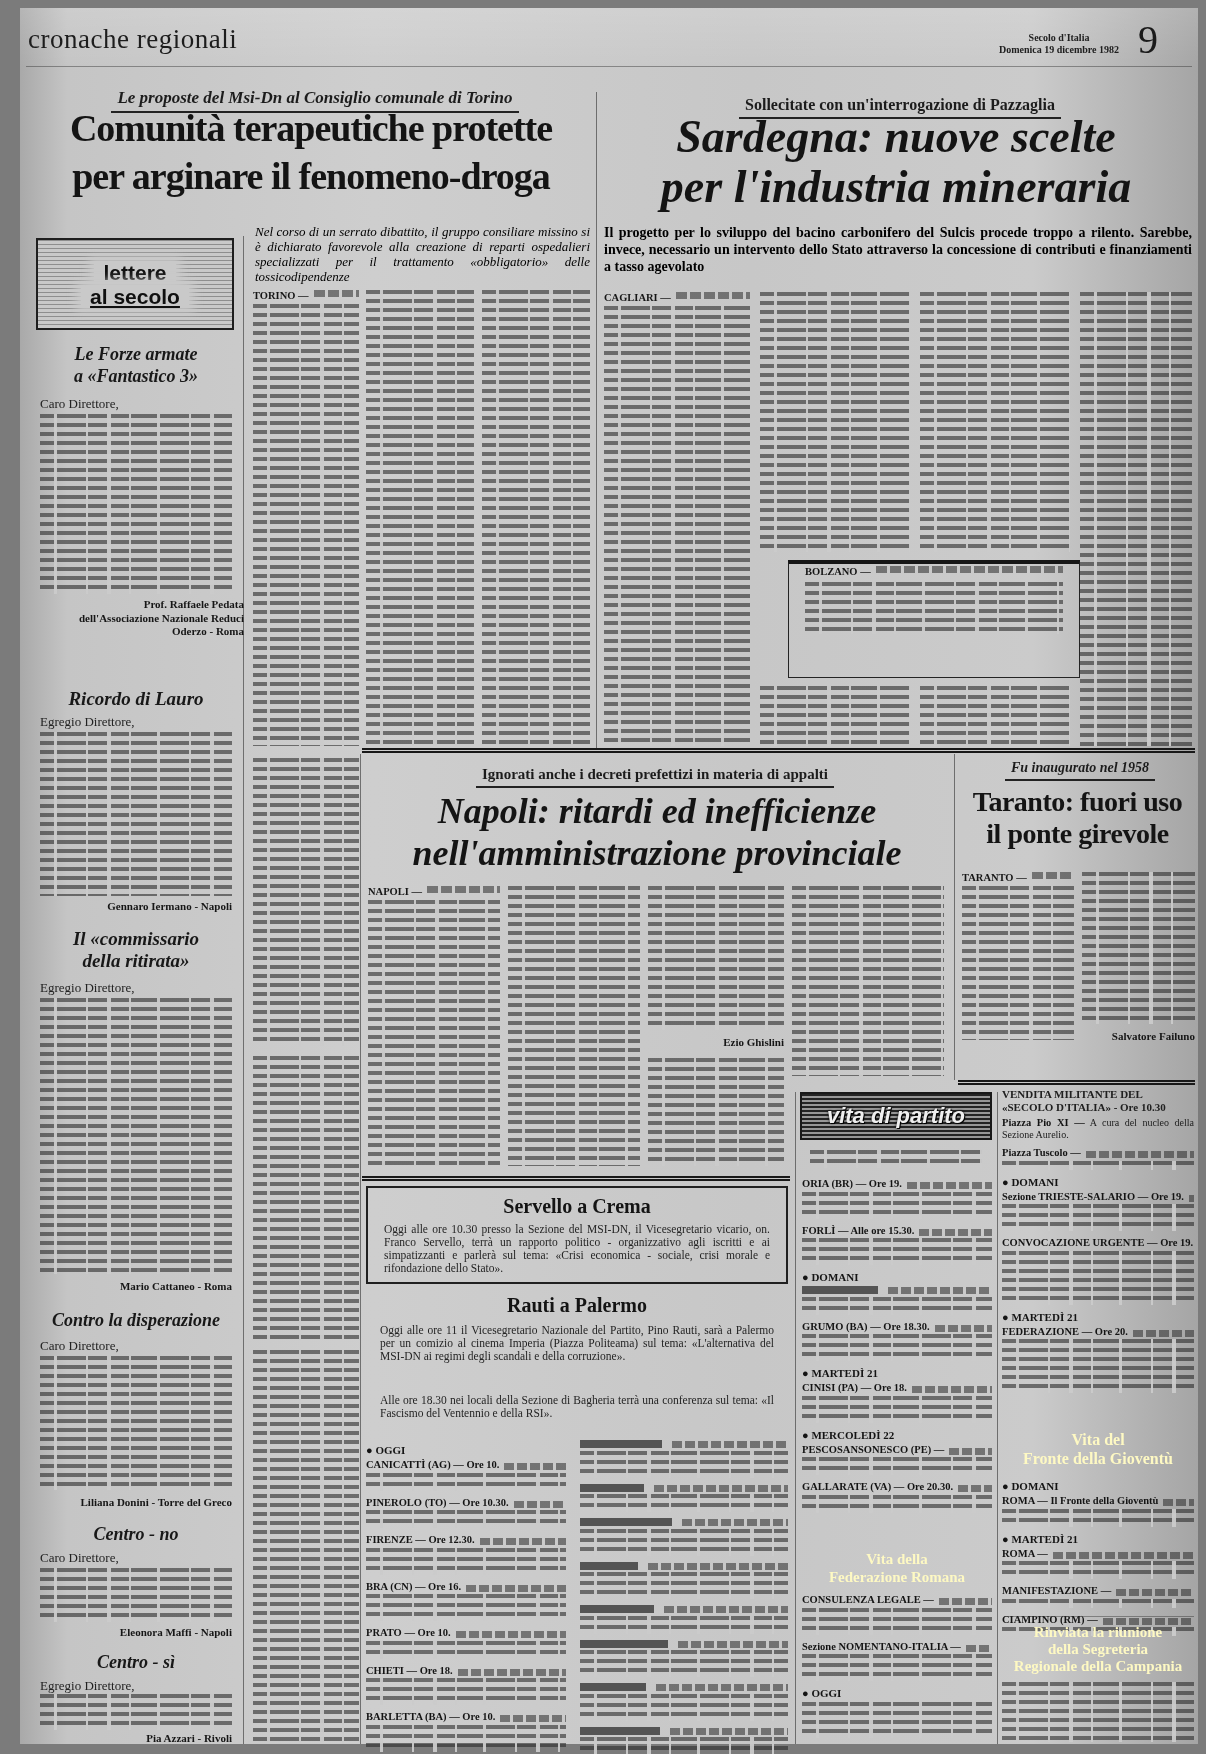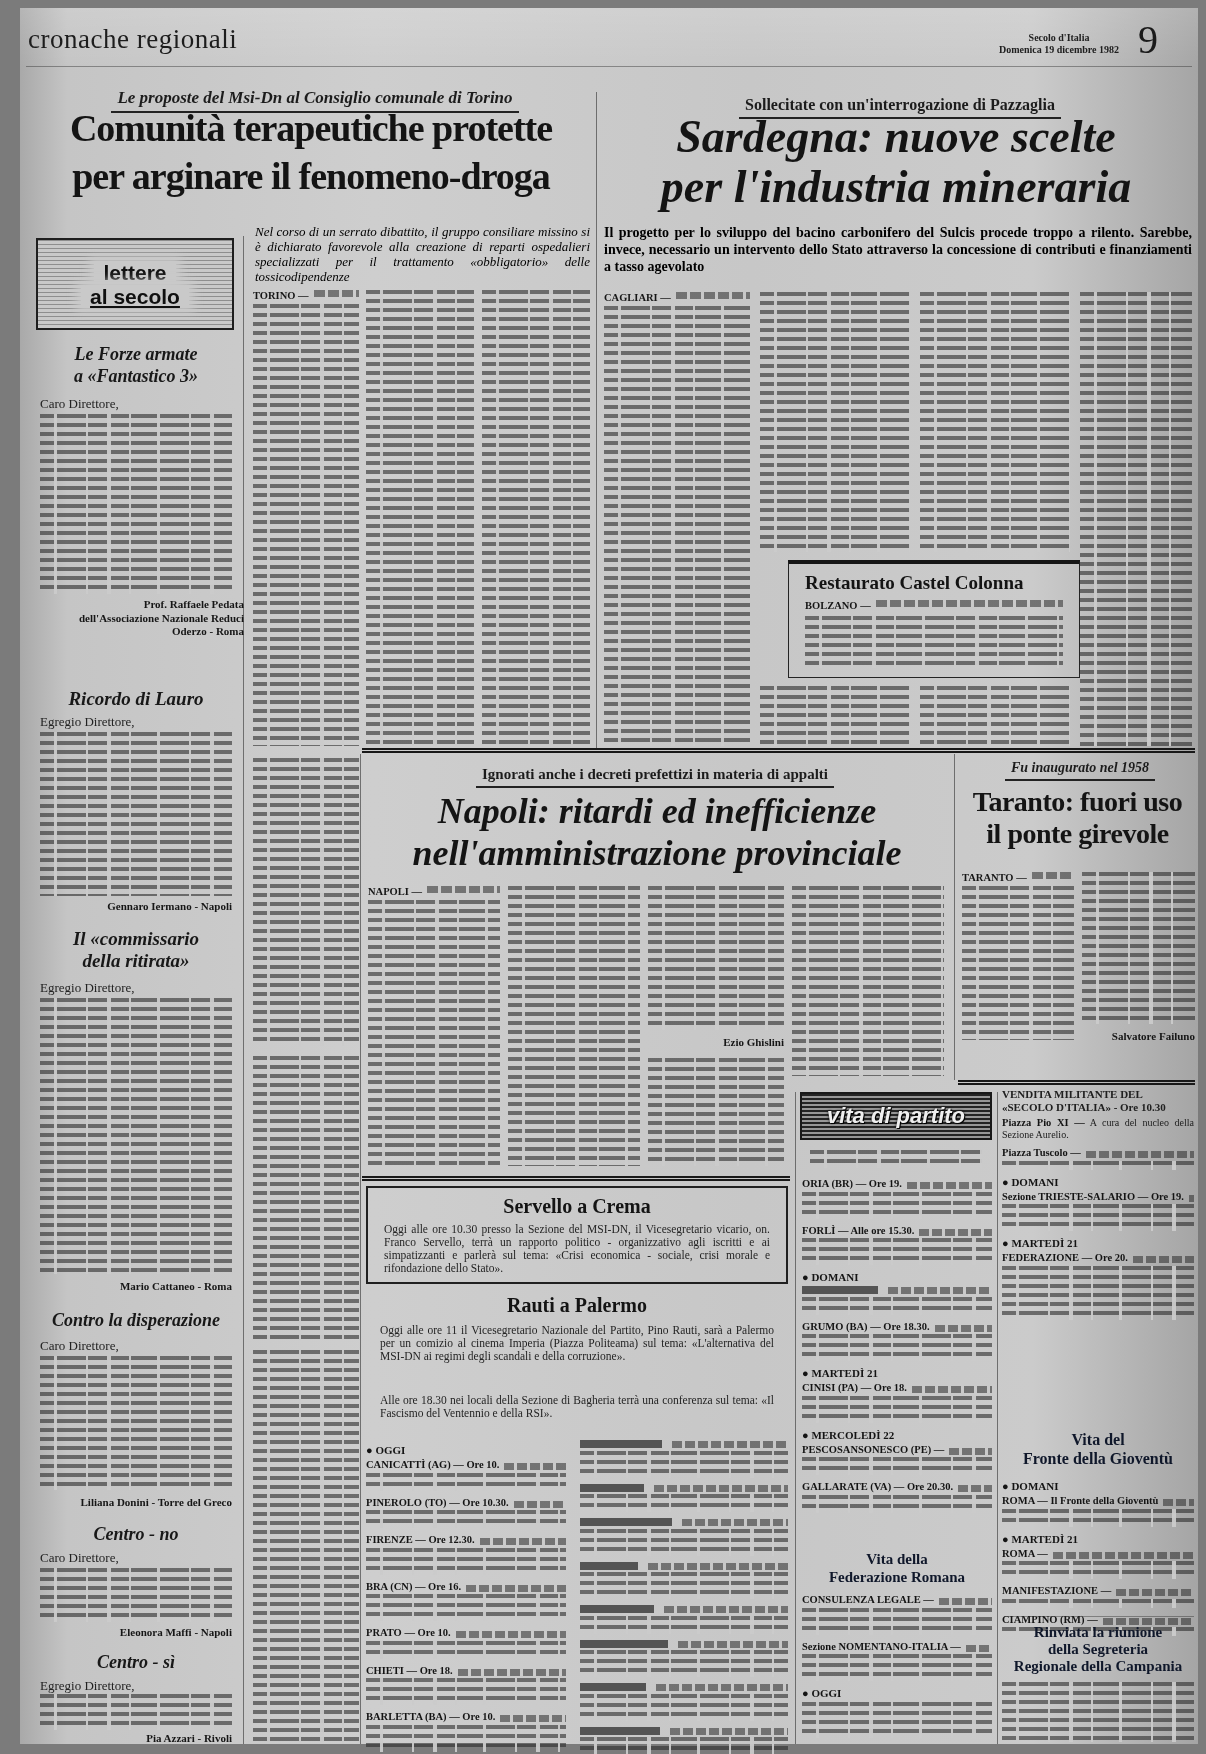--- a/index.html
+++ b/index.html
@@ -42,21 +42,21 @@
   .lettere-box span.u{text-decoration:underline}
   .banner{background:repeating-linear-gradient(180deg,#242424 0 2px,#979797 2px 4px);border:2px solid #191919;
       display:flex;align-items:center;justify-content:center}
   .banner span{font-family:Liberation Sans, sans-serif;font-style:italic;font-weight:bold;font-size:22px;color:#efefef;
       text-shadow:0 0 3px #000,1px 1px 0 #000}
   .castel{border:1.5px solid #242424;border-top:4px solid #161616}
   .castel h3{font-size:19px;line-height:20px;font-weight:bold;color:#141414;padding:9px 16px 5px}
   .sbox{border:2px solid #202020}
   .boxtitle{font-weight:bold;font-size:20px;text-align:center;color:#141414}
   .body-just{font-size:11.5px;line-height:13px;text-align:justify;color:#242424}
-  .sechead{font-weight:bold;text-align:center;color:#0f172a}
+  .sechead{font-weight:bold;text-align:center;color:#fef9c3}
   .pagenum{font-size:40px;line-height:40px;color:#1a1a1a}
   .masth{font-weight:bold;font-size:10px;line-height:12px;text-align:center;color:#202020}
 </style>
 </head>
 <body>
 
 <div class="sheet"></div>
 
 <div class="a" style="left:28px;top:24px;font-size:27px;letter-spacing:.5px;color:#1d1d1d">cronache regionali</div>
 <div class="a masth" style="left:988px;top:32px;width:142px">
@@ -144,21 +144,20 @@
     <i></i>
   </div>
 <div class="a ft" style="left:604px;top:306px;width:146px;height:440px"></div>
 <div class="a ft" style="left:760px;top:292px;width:150px;height:260px"></div>
 <div class="a ft" style="left:920px;top:292px;width:150px;height:260px"></div>
 <div class="a ft" style="left:1080px;top:292px;width:112px;height:454px"></div>
 <div class="a ft" style="left:760px;top:686px;width:150px;height:60px"></div>
 <div class="a ft" style="left:920px;top:686px;width:150px;height:60px"></div>
 
 <div class="a castel" style="left:788px;top:560px;width:292px;height:118px">
-  <h3>Restaurato Castel Colonna</h3>
   <div class="dl" style="margin:2px 16px 0">
     <span>BOLZANO —</span>
       <i></i>
     </div>
   <div class="ft" style="margin:4px 16px 0;height:52px"></div>
 </div>
 
 <div class="a kick" style="left:420px;top:766px;width:470px;font-size:15px"><span>Ignorati anche i decreti prefettizi in materia di appalti</span></div>
 <div class="a hl it" style="left:368px;top:790px;width:578px;font-size:36px;line-height:42px">Napoli: ritardi ed inefficienze</div>
 <div class="a hl it" style="left:368px;top:832px;width:578px;font-size:36px;line-height:42px">nell'amministrazione provinciale</div>
@@ -404,20 +403,27 @@
     <div class="ft" style="height:9px"></div>
     </div>
   <div class="day">● DOMANI</div>
   <div class="entry">
     <div class="eline">
         <span class="agl">Sezione TRIESTE-SALARIO — Ore 19.</span>
         <i></i>
       </div>
     <div class="ft" style="height:27px"></div>
     </div>
+  <div class="entry">
+    <div class="eline">
+        <span class="agl">CONVOCAZIONE URGENTE — Ore 19.</span>
+        <i></i>
+      </div>
+    <div class="ft" style="height:54px"></div>
+    </div>
   <div class="day">● MARTEDÌ 21</div>
   <div class="entry">
     <div class="eline">
         <span class="agl">FEDERAZIONE — Ore 20.</span>
         <i></i>
       </div>
     <div class="ft" style="height:54px"></div>
     </div>
 </div>
 

